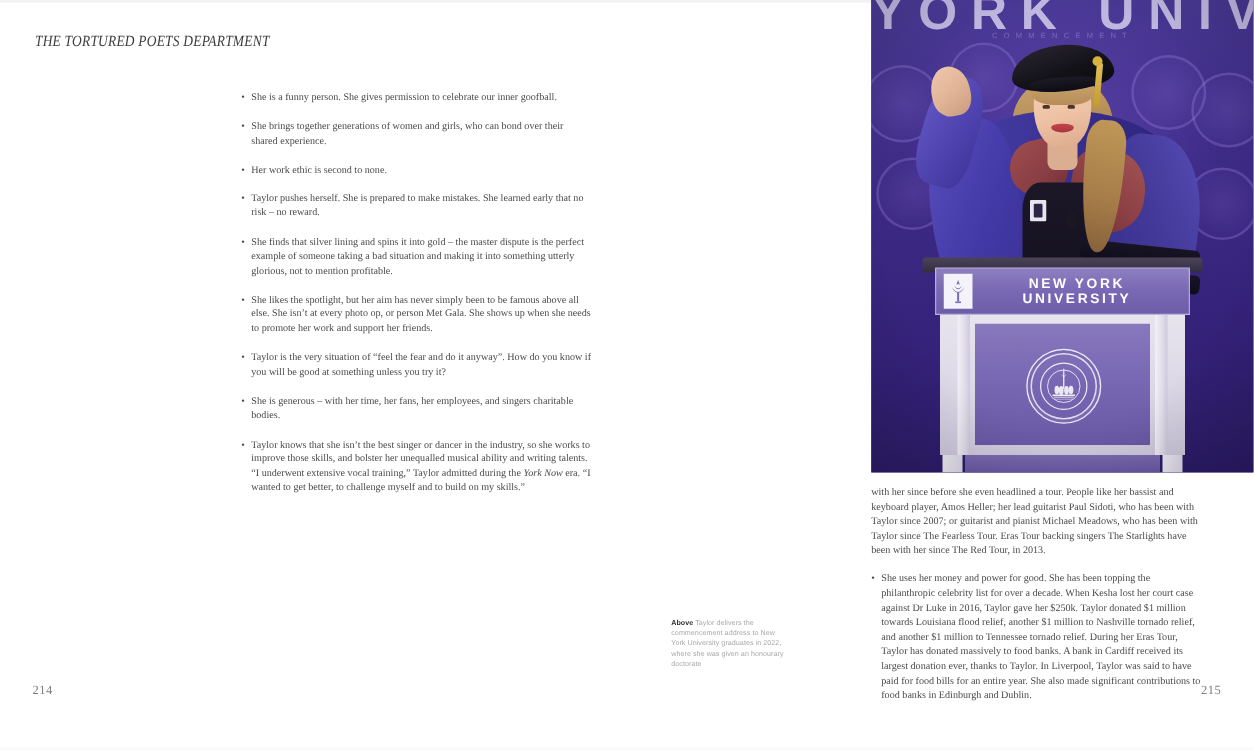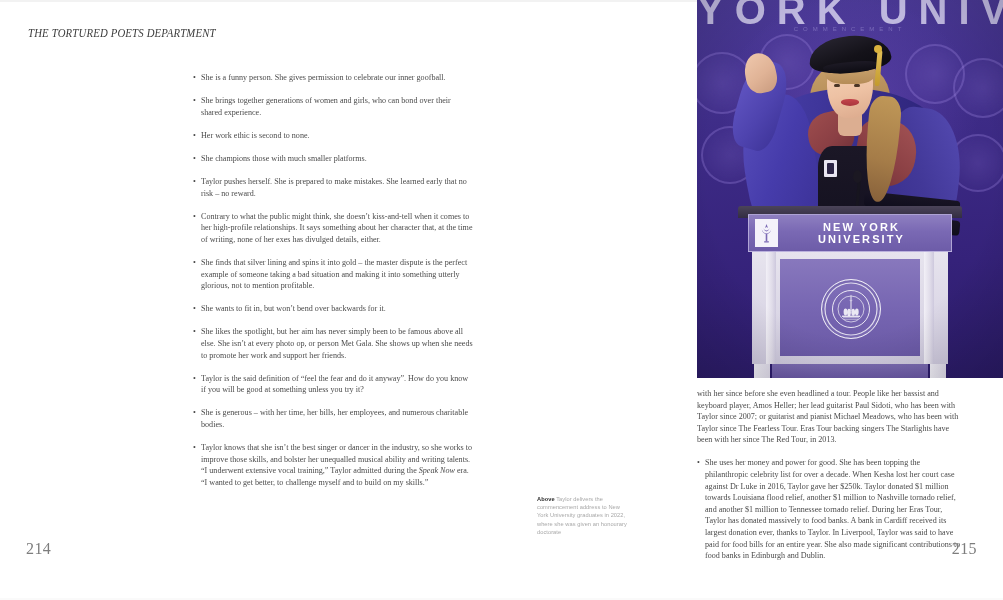--- a/index.html
+++ b/index.html
@@ -72,21 +72,21 @@
     top: 0;
     color: #4a4a4a;
     font-size: 8.1px;
     line-height: 11.6px;
   }
   .bullet i { font-style: italic; }
 
   .folio {
     position: absolute;
     font-family: "Liberation Serif", serif;
-    font-size: 16px;
+    font-size: 10px;
     color: #7d7d7d;
     letter-spacing: 0.4px;
   }
   .folio-left { left: 26px; bottom: 42px; }
   .folio-right { right: 26px; bottom: 42px; }
 
   
   .caption {
     position: absolute;
     left: 537px;
@@ -579,29 +579,26 @@
   <div class="page-edge-bottom"></div>
 
   <div class="page-left">
 
     <div class="running-head">THE TORTURED POETS DEPARTMENT</div>
 
     <div class="bullet-col">
       <div class="bullet">She is a funny person. She gives permission to celebrate our inner goofball.</div>
       <div class="bullet">She brings together generations of women and girls, who can bond over their shared experience.</div>
       <div class="bullet">Her work ethic is second to none.</div>
-      <div class="bullet">She champions those with much smaller platforms.</div>
       <div class="bullet">Taylor pushes herself. She is prepared to make mistakes. She learned early that no risk – no reward.</div>
-      <div class="bullet">Contrary to what the public might think, she doesn’t kiss-and-tell when it comes to her high-profile relationships. It says something about her character that, at the time of writing, none of her exes has divulged details, either.</div>
       <div class="bullet">She finds that silver lining and spins it into gold – the master dispute is the perfect example of someone taking a bad situation and making it into something utterly glorious, not to mention profitable.</div>
-      <div class="bullet">She wants to fit in, but won’t bend over backwards for it.</div>
       <div class="bullet">She likes the spotlight, but her aim has never simply been to be famous above all else. She isn’t at every photo op, or person Met Gala. She shows up when she needs to promote her work and support her friends.</div>
-      <div class="bullet">Taylor is the said definition of “feel the fear and do it anyway”. How do you know if you will be good at something unless you try it?</div>
-      <div class="bullet">She is generous – with her time, her bills, her employees, and numerous charitable bodies.</div>
-      <div class="bullet"><span>Taylor knows that she isn’t the best singer or dancer in the industry, so she works to improve those skills, and bolster her unequalled musical ability and writing talents. “I underwent extensive vocal training,” Taylor admitted during the </span><i>Speak Now</i><span> era. “I wanted to get better, to challenge myself and to build on my skills.”</span></div>
+      <div class="bullet">Taylor is the very situation of “feel the fear and do it anyway”. How do you know if you will be good at something unless you try it?</div>
+      <div class="bullet">She is generous – with her time, her fans, her employees, and singers charitable bodies.</div>
+      <div class="bullet"><span>Taylor knows that she isn’t the best singer or dancer in the industry, so she works to improve those skills, and bolster her unequalled musical ability and writing talents. “I underwent extensive vocal training,” Taylor admitted during the </span><i>York Now</i><span> era. “I wanted to get better, to challenge myself and to build on my skills.”</span></div>
     </div>
 
     <div class="folio folio-left">214</div>
   </div>
 
   <div class="caption"><span class="cap-label">Above</span><span> Taylor delivers the commencement address to New York University graduates in 2022, where she was given an honourary doctorate</span></div>
 
   <div class="page-right">
 
     <div class="photo">

